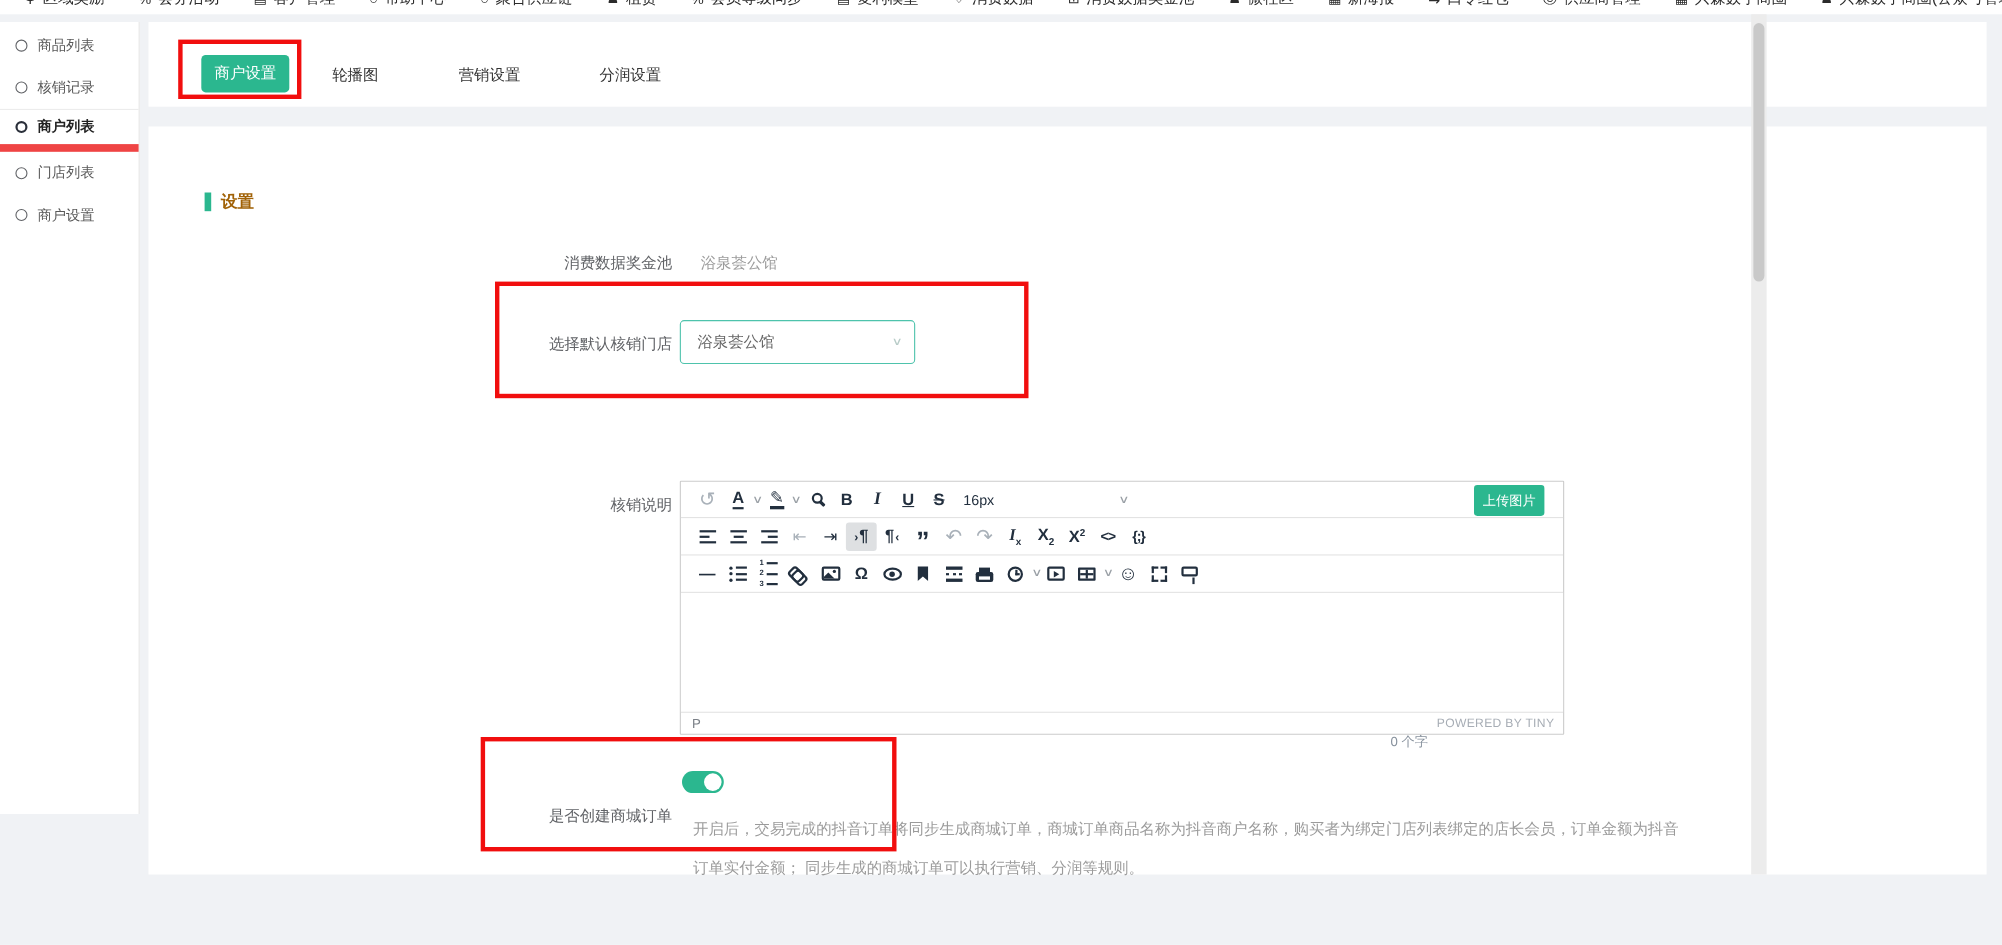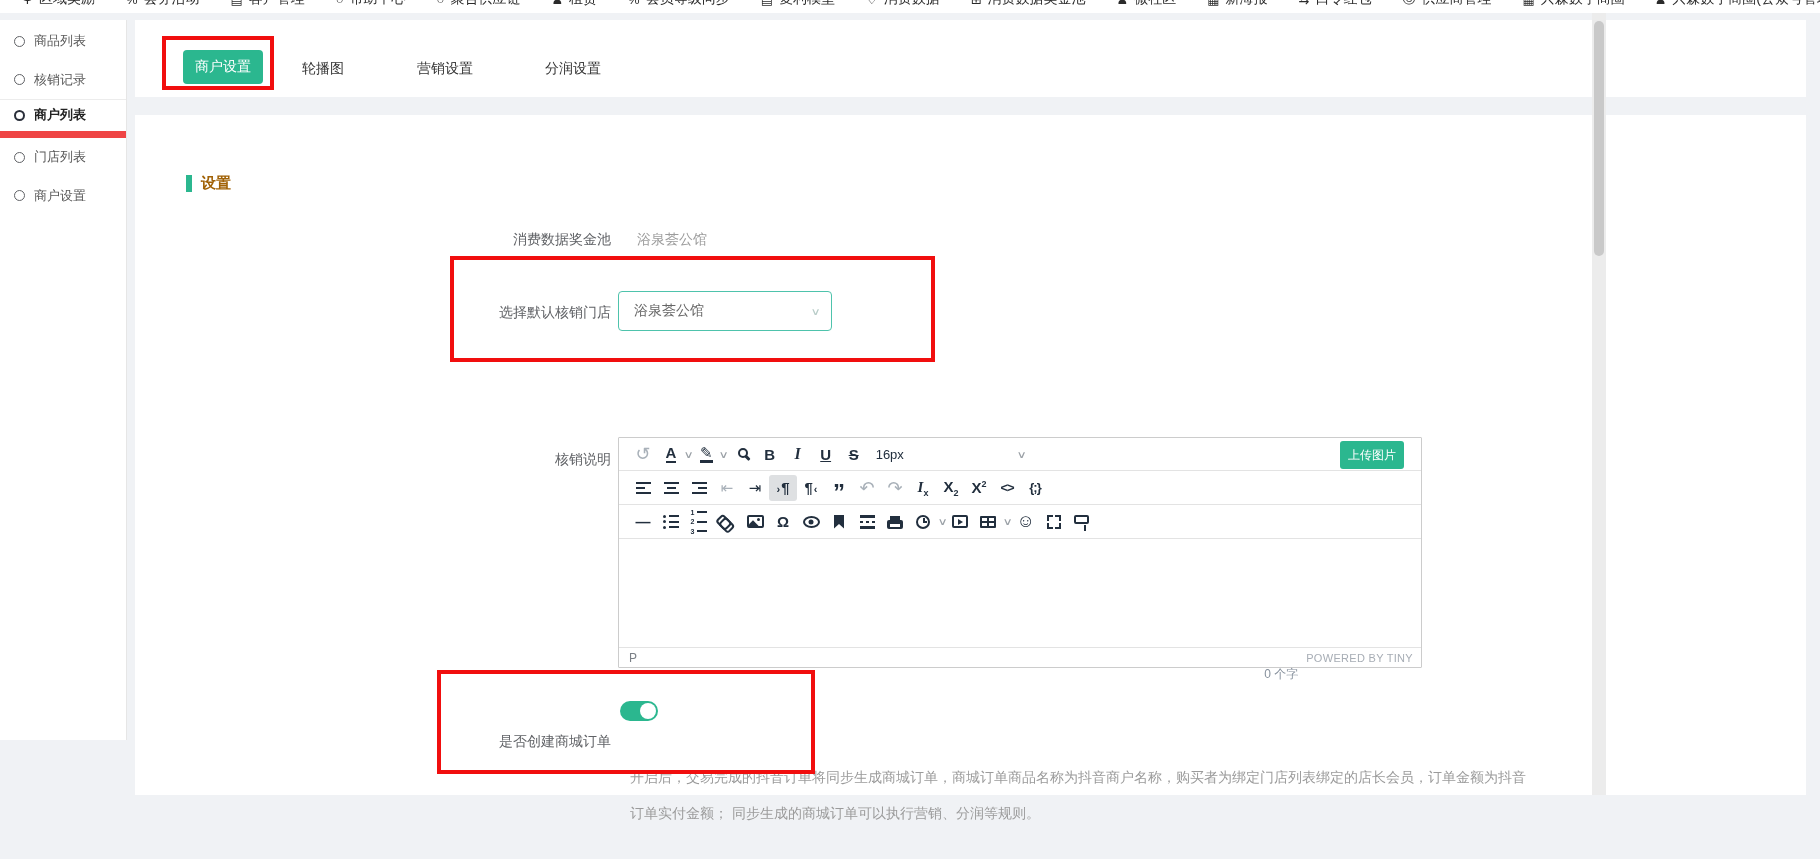--- a/index.html
+++ b/index.html
@@ -116,21 +116,21 @@
     background-image:linear-gradient(#222f3e,#222f3e),linear-gradient(#222f3e,#222f3e),linear-gradient(#222f3e,#222f3e),linear-gradient(#222f3e,#222f3e),linear-gradient(#222f3e,#222f3e),linear-gradient(#222f3e,#222f3e),linear-gradient(#222f3e,#222f3e),linear-gradient(#222f3e,#222f3e);
     background-size:6px 2px,2px 6px,6px 2px,2px 6px,6px 2px,2px 6px,6px 2px,2px 6px;
     background-position:left top,left top,right top,right top,left bottom,left bottom,right bottom,right bottom; }
   .fpic { width:15px; height:9px; border:2px solid #222f3e; border-radius:2px; position:relative; margin-top:-5px; }
   .fpic::after { content:""; position:absolute; right:1px; top:8px; width:2.5px; height:6px; background:#222f3e; }
   .chsm { margin-left:2px; }
 
   
   .toggle { position:absolute; left:485px; top:586px; width:38px; height:20px; border-radius:10px; cursor:pointer; }
   .toggle .knob { position:absolute; right:2px; top:2px; width:16px; height:16px; border-radius:50%; background:#fff; }
-  .desc { position:absolute; left:495px; top:644px; width:900px; font-size:14px; color:#9b9b9b; line-height:36px; }
+  .desc { position:absolute; left:495px; top:620px; width:900px; font-size:14px; color:#9b9b9b; line-height:36px; }
 
   
   .anno { position:absolute; border:4px solid #f10e0e; z-index:50; pointer-events:none; }
   .anno1 { left:162px; top:36px; width:112px; height:54px; }
   .anno2 { left:450px; top:256px; width:485px; height:106px; }
   .anno3 { left:437px; top:670px; width:378px; height:104px; }
 
   
   .scroll-track { position:absolute; right:0; top:13px; width:14px; height:782px; background:#ececec; }
   .scroll-thumb { position:absolute; right:2px; top:8px; width:10px; height:235px; background:#c9c9c9; border-radius:5px; cursor:pointer; }

